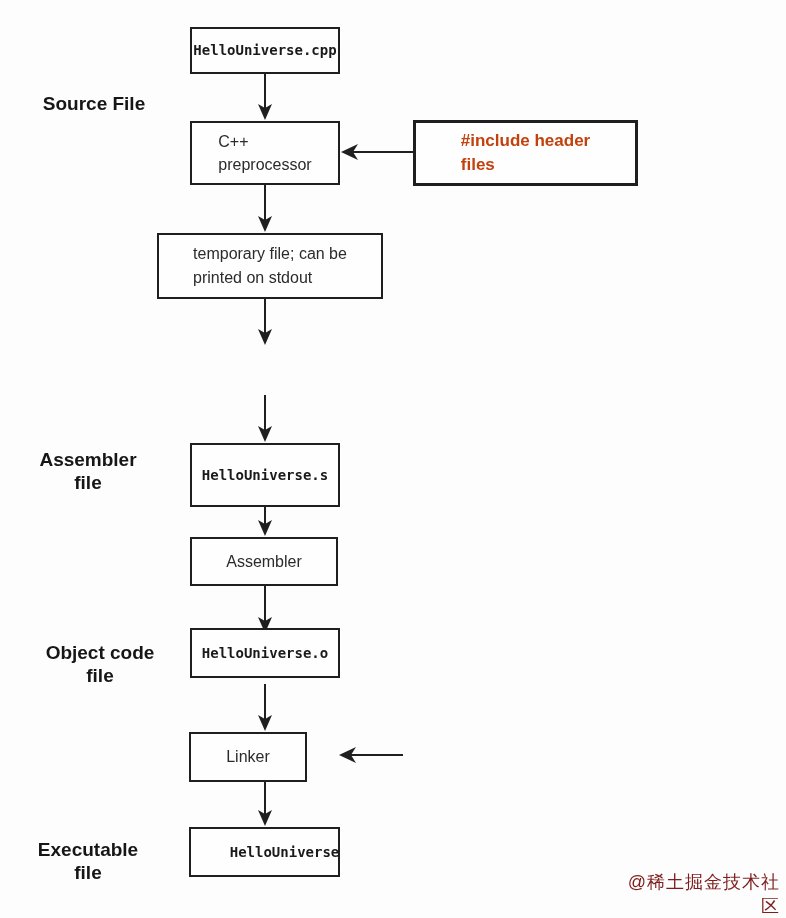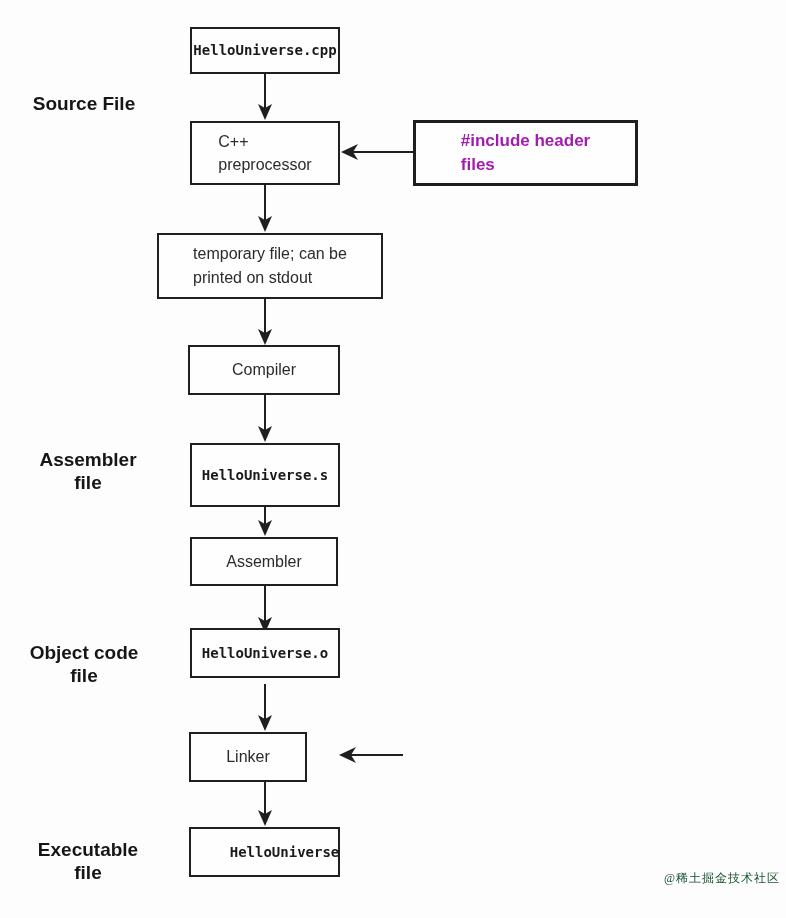--- a/index.html
+++ b/index.html
@@ -36,42 +36,41 @@
     font-family:"DejaVu Sans Mono","Liberation Mono",monospace;
     font-weight:700;
     font-size:14px;
     color:#1a1a1a;
   }
   .node.side{
     border-width:3px;
     font-weight:700;
     font-size:17px;
     line-height:1.4;
-    color:#a21caf;
+    color:#c2410c;
   }
   .stage-label{
     position:absolute;
     width:160px;
     text-align:center;
     font-weight:700;
     font-size:19px;
     line-height:1.22;
     color:#161616;
     white-space:pre-line;
   }
   .watermark{
     position:absolute;
     left:610px;
     top:870px;
     width:170px;
     text-align:right;
-    font-size:12px;
-    color:#14532d;
+    font-size:18px;
+    color:#7f1d1d;
     letter-spacing:1px;
-    font-family:Liberation Serif, serif;
   }
 </style>
 </head>
 <body>
 
 <div class="canvas">
 
   <svg class="arrow-layer" width="786" height="918" viewBox="0 0 786 918" fill="#1f1f1f" stroke="none">
 
     <g>
@@ -110,43 +109,42 @@
     <g>
       <rect x="351" y="151" width="62" height="2"></rect>
       <polygon points="341,152 358,144 353,152 358,160"></polygon>
     </g>
     <g>
       <rect x="349" y="754" width="54" height="2"></rect>
       <polygon points="339,755 356,747 351,755 356,763"></polygon>
     </g>
   </svg>
 
-  <div class="stage-label" style="left:4px;top:92px;text-align:center;">Source File</div>
+  <div class="stage-label" style="left:14px;top:92px;text-align:center;">Source File</div>
 
   <div class="stage-label" style="left:8px;top:448px;">Assembler
 file</div>
 
-  <div class="stage-label" style="left:4px;top:641px;">Object code
+  <div class="stage-label" style="left:20px;top:641px;">Object code
 file</div>
 
   <div class="stage-label" style="left:8px;top:838px;">Executable
 file</div>
 
   <div class="node mono" style="left:190px;top:27px;width:150px;height:47px;">HelloUniverse.cpp</div>
 
   <div class="node" style="left:190px;top:121px;width:150px;height:64px;line-height:1.45;">C++
 preprocessor</div>
 
   <div class="node side" style="left:413px;top:120px;width:225px;height:66px;">#include header
 files</div>
 
   <div class="node" style="left:157px;top:233px;width:226px;height:66px;">temporary file; can be
 printed on stdout</div>
 
-  <div class="node" style="left:188px;top:345px;width:152px;height:50px;">Compiler</div>
 
   <div class="node mono" style="left:190px;top:443px;width:150px;height:64px;">HelloUniverse.s</div>
 
   <div class="node" style="left:190px;top:537px;width:148px;height:49px;">Assembler</div>
 
   <div class="node mono" style="left:190px;top:628px;width:150px;height:50px;">HelloUniverse.o</div>
 
   <div class="node" style="left:189px;top:732px;width:118px;height:50px;">Linker</div>
 
 

